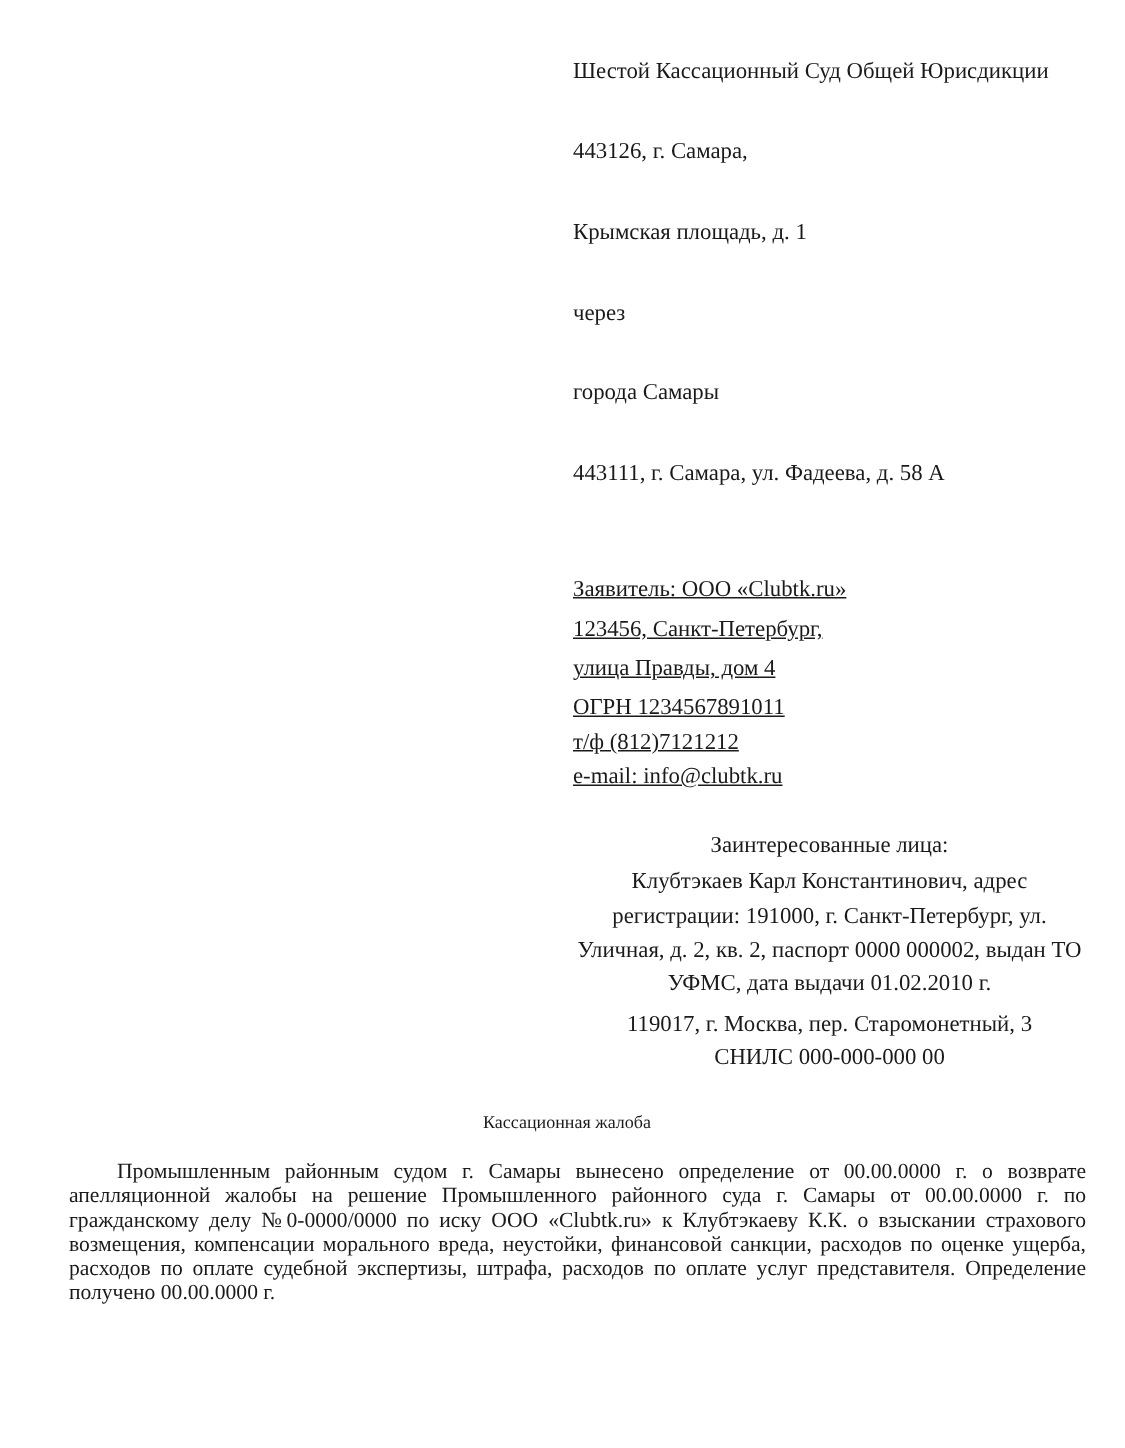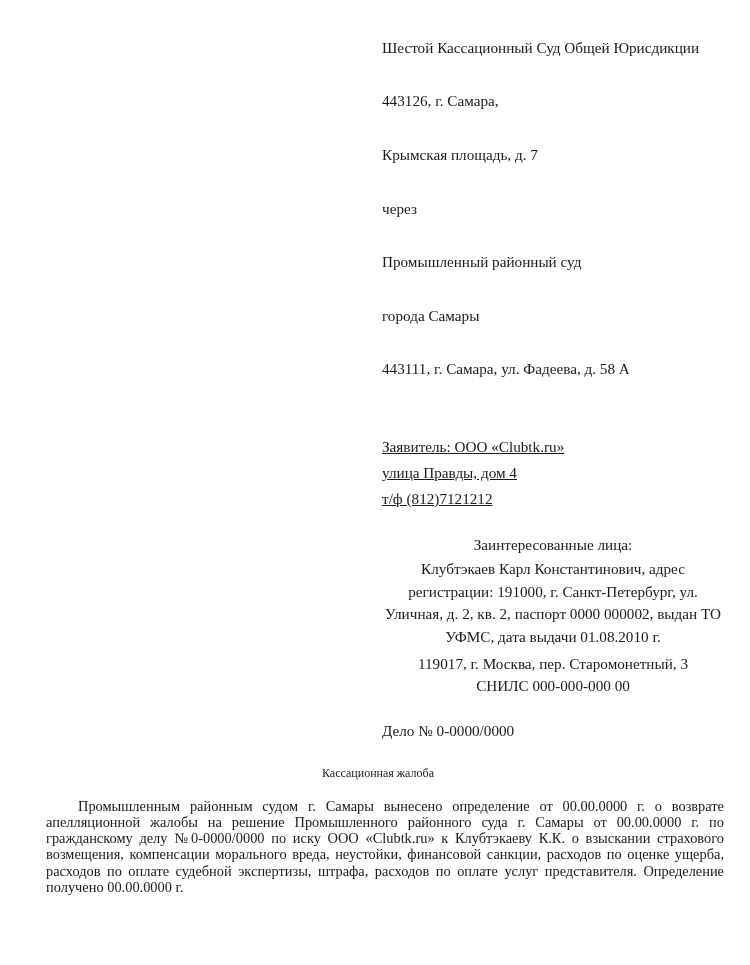--- a/index.html
+++ b/index.html
@@ -97,42 +97,43 @@
   }
 </style>
 </head>
 <body>
 
 <div class="page">
 
   <div class="addr-block">
     <div class="line">Шестой Кассационный Суд Общей Юрисдикции</div>
     <div class="line">443126, г. Самара,</div>
-    <div class="line">Крымская площадь, д. 7</div>
+    <div class="line">Крымская площадь, д. 1</div>
     <div class="line">через</div>
-    <div class="line">Промышленный районный суд</div>
     <div class="line">города Самары</div>
     <div class="line">443111, г. Самара, ул. Фадеева, д. 58 А</div>
   </div>
 
   <div class="applicant-block">
     <div class="line">Заявитель: ООО «Clubtk.ru»</div>
+    <div class="line">123456, Санкт-Петербург,</div>
     <div class="line">улица Правды, дом 4</div>
+    <div class="line tight">ОГРН 1234567891011</div>
     <div class="line tight">т/ф (812)7121212</div>
+    <div class="line tight">e-mail: info@clubtk.ru</div>
   </div>
 
   <div class="parties-block">
     <div class="parties-title">Заинтересованные лица:</div>
-    <div class="party-wrap">Клубтэкаев Карл Константинович, адрес регистрации: 191000, г. Санкт-Петербург,  ул. Уличная, д. 2, кв. 2, паспорт 0000 000002, выдан ТО УФМС, дата выдачи 01.08.2010 г.</div>
+    <div class="party-wrap">Клубтэкаев Карл Константинович, адрес регистрации: 191000, г. Санкт-Петербург,  ул. Уличная, д. 2, кв. 2, паспорт 0000 000002, выдан ТО УФМС, дата выдачи 01.02.2010 г.</div>
     <div class="spacer-sm"></div>
     <div class="line">119017, г. Москва, пер. Старомонетный, 3</div>
     <div class="line">СНИЛС 000-000-000 00</div>
   </div>
 
-  <div class="case-no">Дело № 0-0000/0000</div>
 
   <div class="doc-title">Кассационная жалоба</div>
 
   <div class="body-text">
     <p>Промышленным районным судом г. Самары вынесено определение от 00.00.0000 г. о возврате апелляционной жалобы на решение Промышленного районного суда г. Самары от 00.00.0000 г. по гражданскому делу №0-0000/0000 по иску ООО «Clubtk.ru» к Клубтэкаеву К.К. о взыскании страхового возмещения, компенсации морального вреда, неустойки, финансовой санкции, расходов по оценке ущерба, расходов по оплате судебной экспертизы, штрафа, расходов по оплате услуг представителя. Определение получено 00.00.0000 г.</p>
 
   </div>
 
 </div>
 

